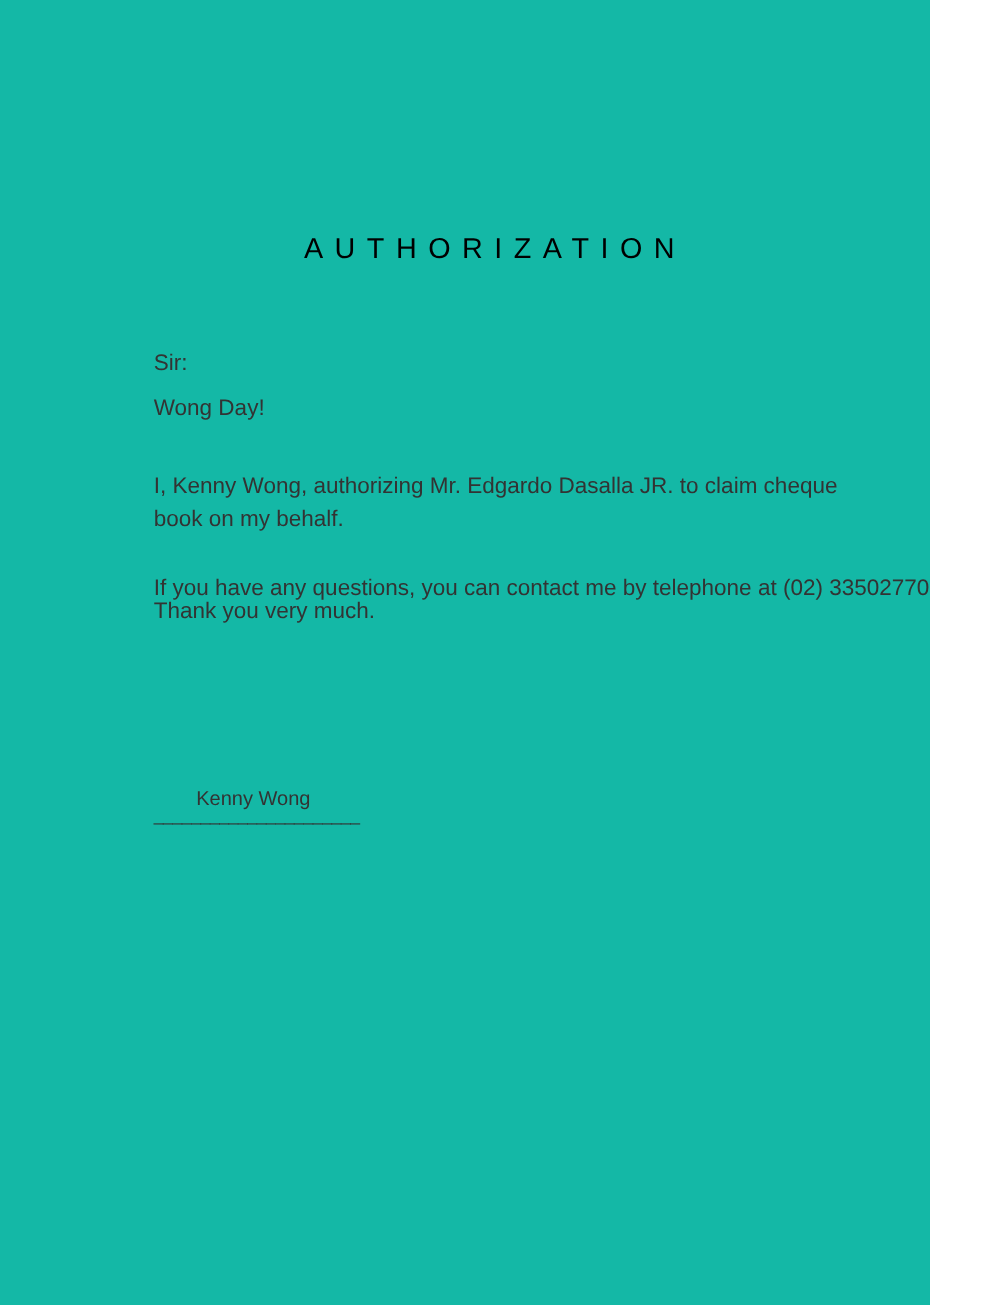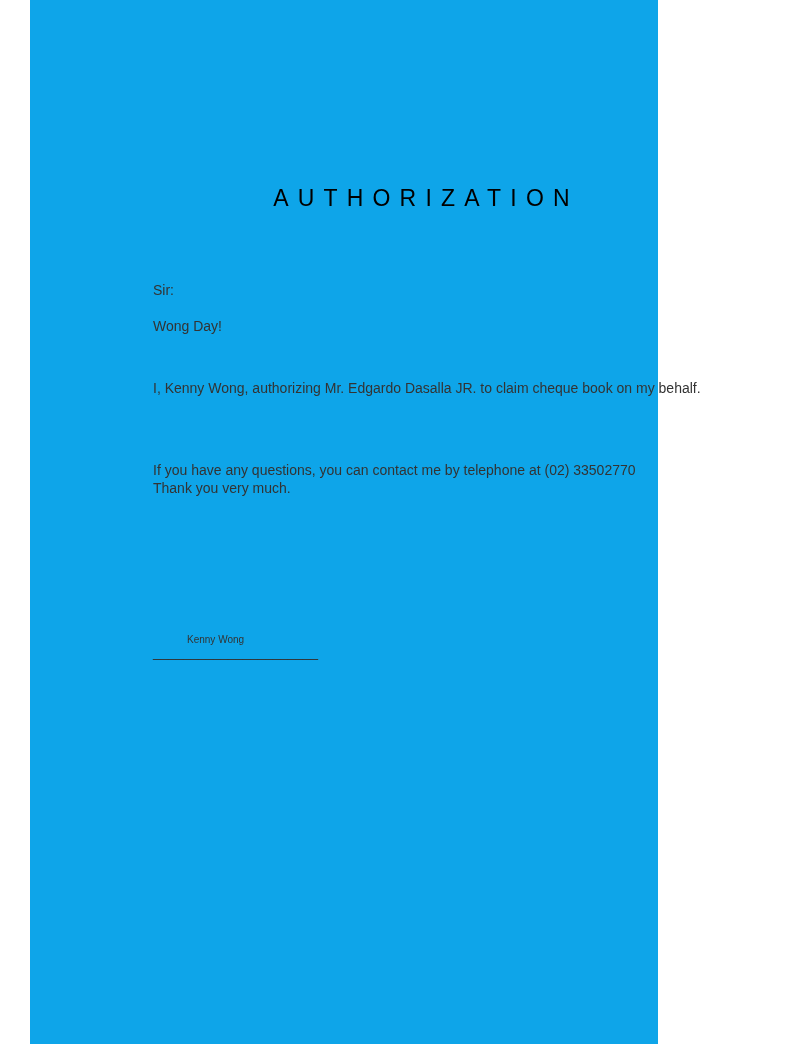--- a/index.html
+++ b/index.html
@@ -12,42 +12,41 @@
       height: 1044px;
       position: relative;
       overflow: hidden;
       font-family: "Liberation Sans", sans-serif;
       color: #333333;
     }
     .page {
       position: absolute;
       left: 0;
       top: 0;
-      width: 628px;
+      width: 744px;
       height: 1044px;
-      background: #0ea5e9;
-      margin-left: 30px;
+      background: #14b8a6;
     }
     .title {
       position: absolute;
       left: 0;
       top: 169px;
       width: 788px;
       text-align: center;
       font-size: 23px;
       letter-spacing: 9.2px;
       color: #000000;
       font-weight: normal;
       line-height: 28px;
       padding-left: 2px;
     }
     .text {
       position: absolute;
       left: 123px;
-      font-size: 14px;
+      font-size: 18px;
       line-height: 17px;
       color: #333333;
       white-space: nowrap;
     }
     .salutation { top: 282px; }
     .greeting { top: 318px; }
     .para1 {
       top: 380px;
       white-space: normal;
       width: 560px;
@@ -65,21 +64,21 @@
       font-size: 14px;
       line-height: 14px;
       color: #333333;
       letter-spacing: -0.3px;
       white-space: nowrap;
     }
     .sig-name {
       position: absolute;
       left: 157px;
       top: 631px;
-      font-size: 10px;
+      font-size: 16px;
       line-height: 17px;
       color: #333333;
       white-space: nowrap;
     }
   </style>
 </head>
 <body>
 
 <div class="page">
 

